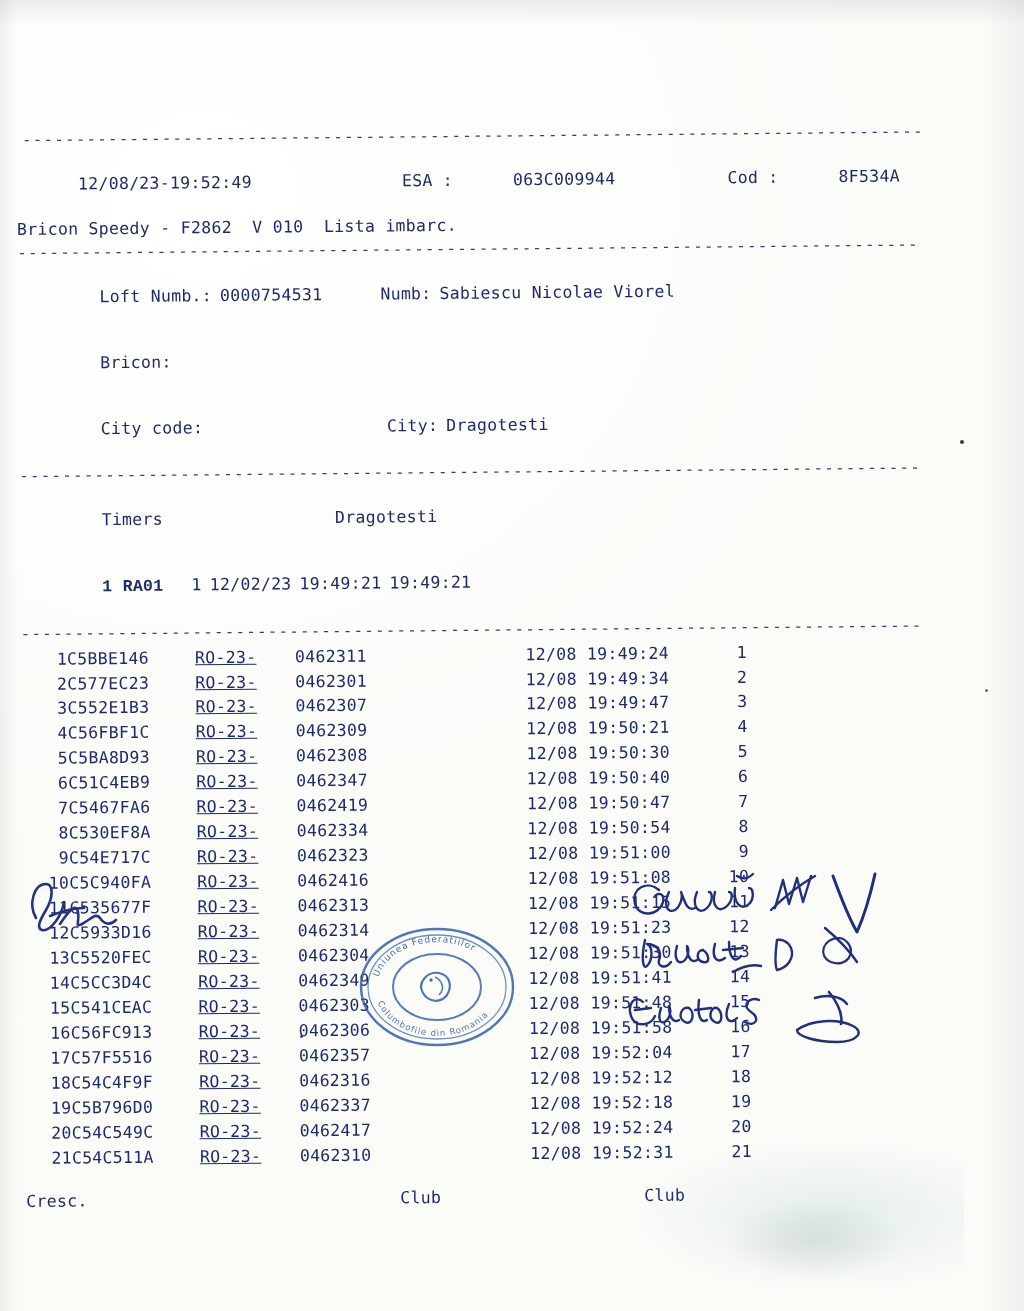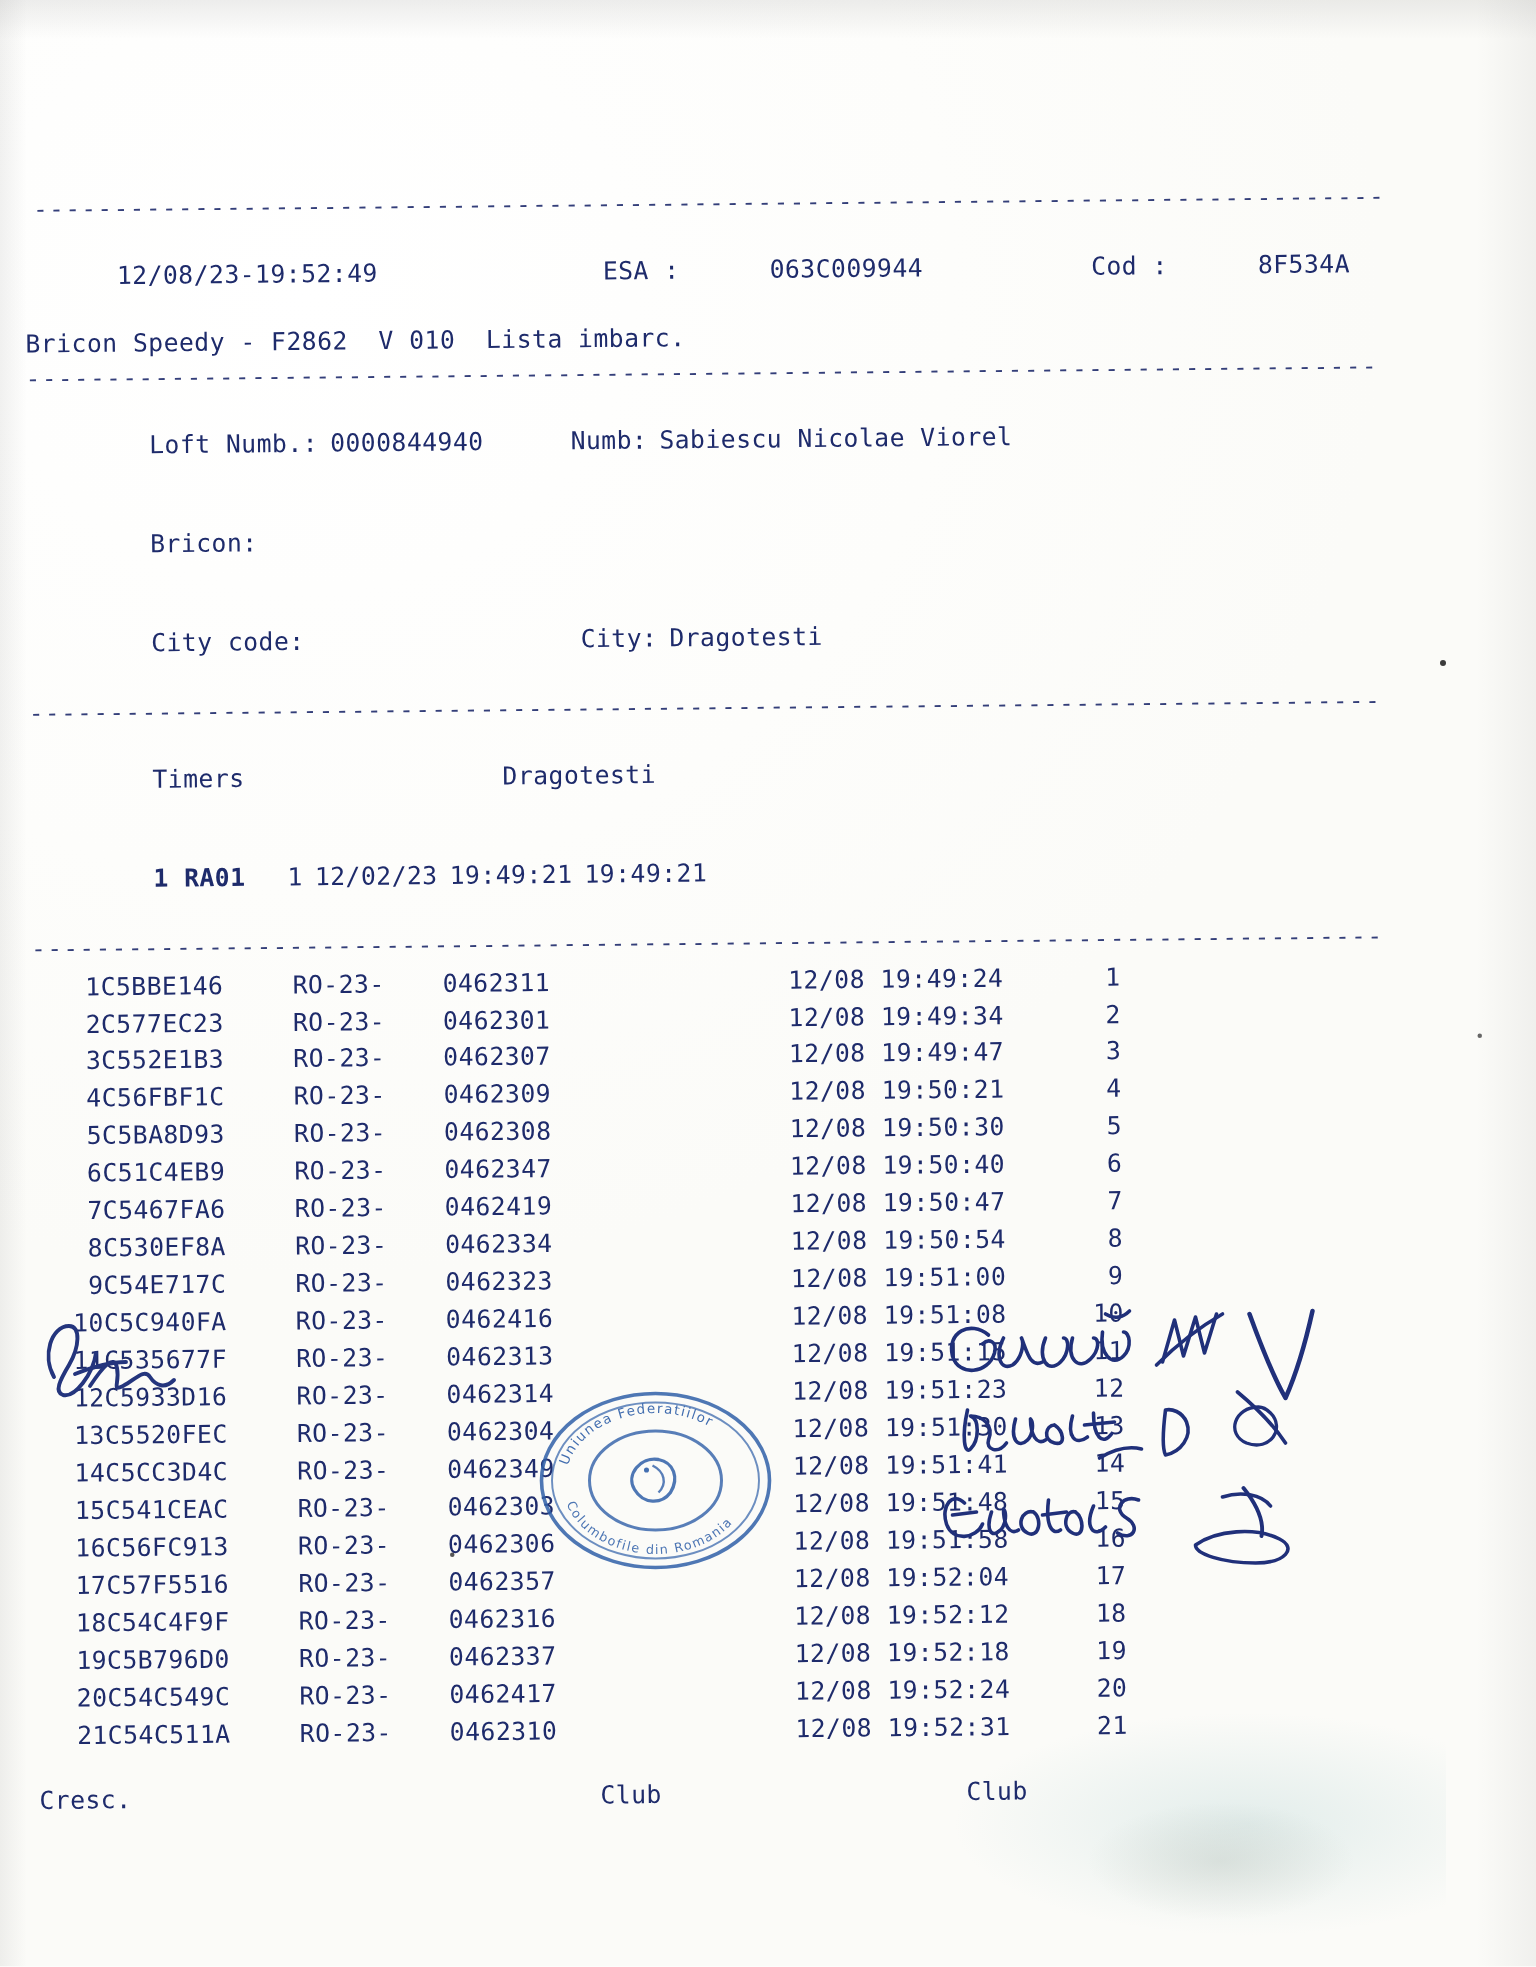--- a/index.html
+++ b/index.html
@@ -85,39 +85,39 @@
 
   .row { position: relative; white-space: pre; }
   .sp { display: inline-block; }
 
   .hdr-line1 { margin-top: 5px; }
   .hdr-line2 { margin-top: 2px; margin-bottom: 4px; }
 
   .block { margin-top: 5px; }
   .block .row { margin-bottom: 1px; }
 
-  .bold { font-weight: bold; }
+  .bold { font-weight: bold; font-family: Liberation Mono, monospace; }
 
   
   table.pigeons {
     border-collapse: collapse;
     margin-top: 8px;
     font-family: "DejaVu Sans Mono", monospace;
     font-size: 16.5px;
     color: #1e2b6b;
     letter-spacing: 0.3px;
   }
   table.pigeons td {
     padding: 0 0 3.2px 0;
     white-space: pre;
     vertical-align: baseline;
   }
   td.c-idx   { width: 46px;  text-align: right; padding-right: 10px; }
   td.c-chip  { width: 128px; text-align: left; }
-  td.c-cc    { width: 100px; text-align: left; padding-left: 18px;}
+  td.c-cc    { width: 100px; text-align: left; padding-left: 18px; text-decoration: underline;}
   td.c-ring  { width: 220px; text-align: left; padding-left: 22px;}
   td.c-date  { width: 72px;  text-align: center; }
   td.c-time  { width: 110px; text-align: left; padding-left: 10px;}
   td.c-seq   { width: 50px;  text-align: right; }
 
   .signatures {
     margin-top: 18px;
     position: relative;
     height: 26px;
   }
@@ -159,21 +159,21 @@
     <div class="row hdr-line1">
       <span>12/08/23-19:52:49</span><span class="sp" style="width:150px"> </span><span>ESA :</span><span class="sp" style="width:60px"> </span><span>063C009944</span><span class="sp" style="width:112px"> </span><span>Cod :</span><span class="sp" style="width:60px"> </span><span>8F534A</span>
     </div>
 
     <div class="row hdr-line2">Bricon Speedy - F2862  V 010  Lista imbarc.</div>
 
     <div class="rule r2">------------------------------------------------------------------------------------</div>
 
     <div class="block">
       <div class="row">
-        <span>Loft Numb.:</span><span class="sp" style="width:8px"> </span><span>0000844940</span><span class="sp" style="width:58px"> </span><span>Numb:</span><span class="sp" style="width:8px"> </span><span>Sabiescu Nicolae Viorel</span>
+        <span>Loft Numb.:</span><span class="sp" style="width:8px"> </span><span>0000754531</span><span class="sp" style="width:58px"> </span><span>Numb:</span><span class="sp" style="width:8px"> </span><span>Sabiescu Nicolae Viorel</span>
       </div>
       <div class="row">
         <span>Bricon:</span><span class="sp" style="width:8px"> </span><span></span>
       </div>
       <div class="row">
         <span>City code:</span><span class="sp" style="width:8px"> </span><span></span><span class="sp" style="width:176px"> </span><span>City:</span><span class="sp" style="width:8px"> </span><span>Dragotesti</span>
       </div>
     </div>
 
     <div class="rule r3" style="margin-top:5px">------------------------------------------------------------------------------------</div>

